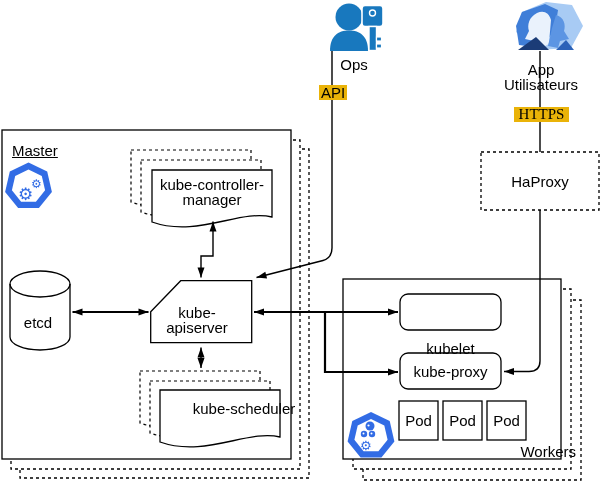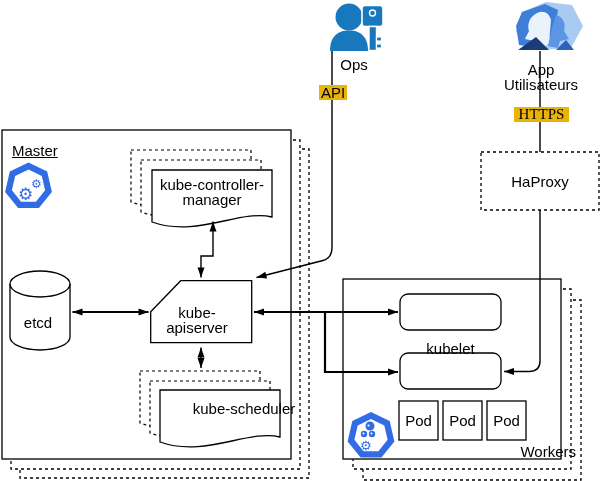--- a/index.html
+++ b/index.html
@@ -135,20 +135,21 @@
   <div class="lbl" style="left:10px;top:315px;width:56px;">etcd</div>
 
   <div class="lbl" style="left:152px;top:177px;width:120px;">kube-controller-manager</div>
 
   <div class="lbl" style="left:151px;top:305px;width:92px;">kube-apiserver</div>
 
   <div class="lbl" style="left:160px;top:401px;width:120px;margin-left:24px;">kube-scheduler</div>
 
   <div class="lbl" style="left:400px;top:305px;width:101px;margin-top:36px;">kubelet</div>
 
+  <div class="lbl" style="left:400px;top:364px;width:101px;">kube-proxy</div>
 
   <div class="lbl" style="left:399px;top:413px;width:39px;">Pod</div>
   <div class="lbl" style="left:443px;top:413px;width:39px;">Pod</div>
   <div class="lbl" style="left:487px;top:413px;width:39px;">Pod</div>
 
   <div class="lbl right" style="left:473px;top:444px;width:103px;">Workers</div>
 
   <div class="lbl" style="left:481px;top:174px;width:118px;">HaProxy</div>
 
   <div class="lbl" style="left:330px;top:57px;width:48px;">Ops</div>

